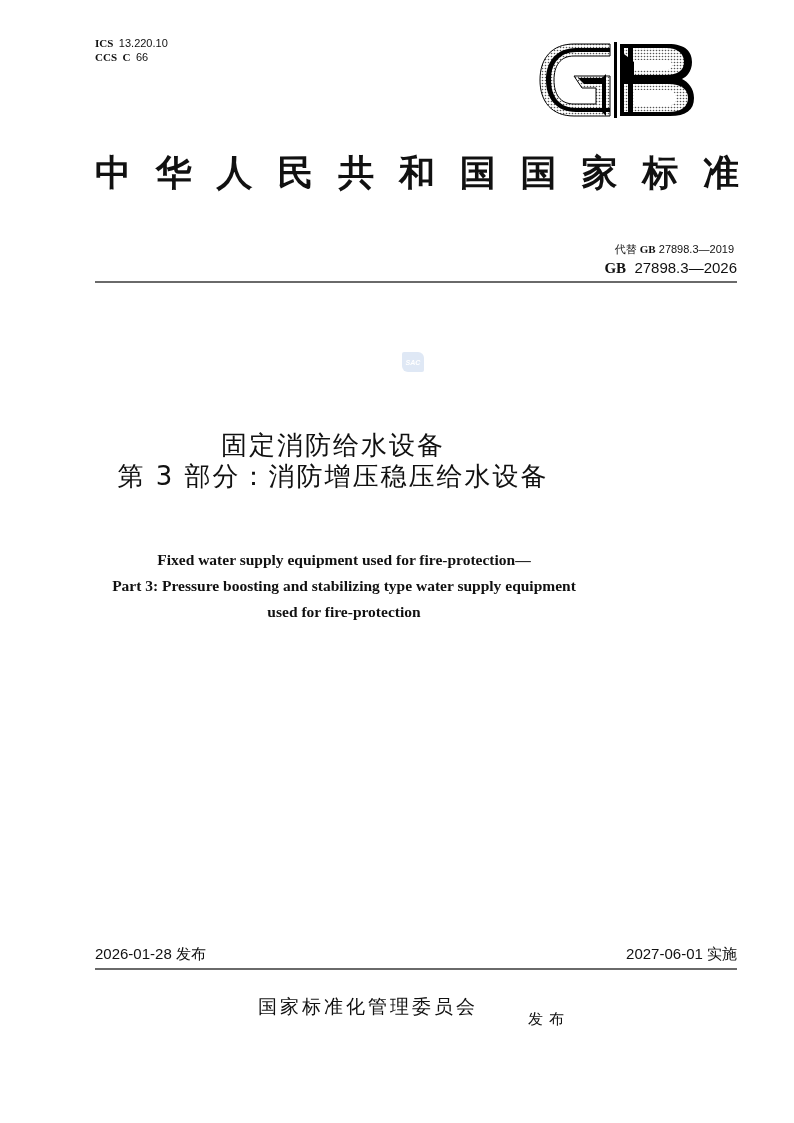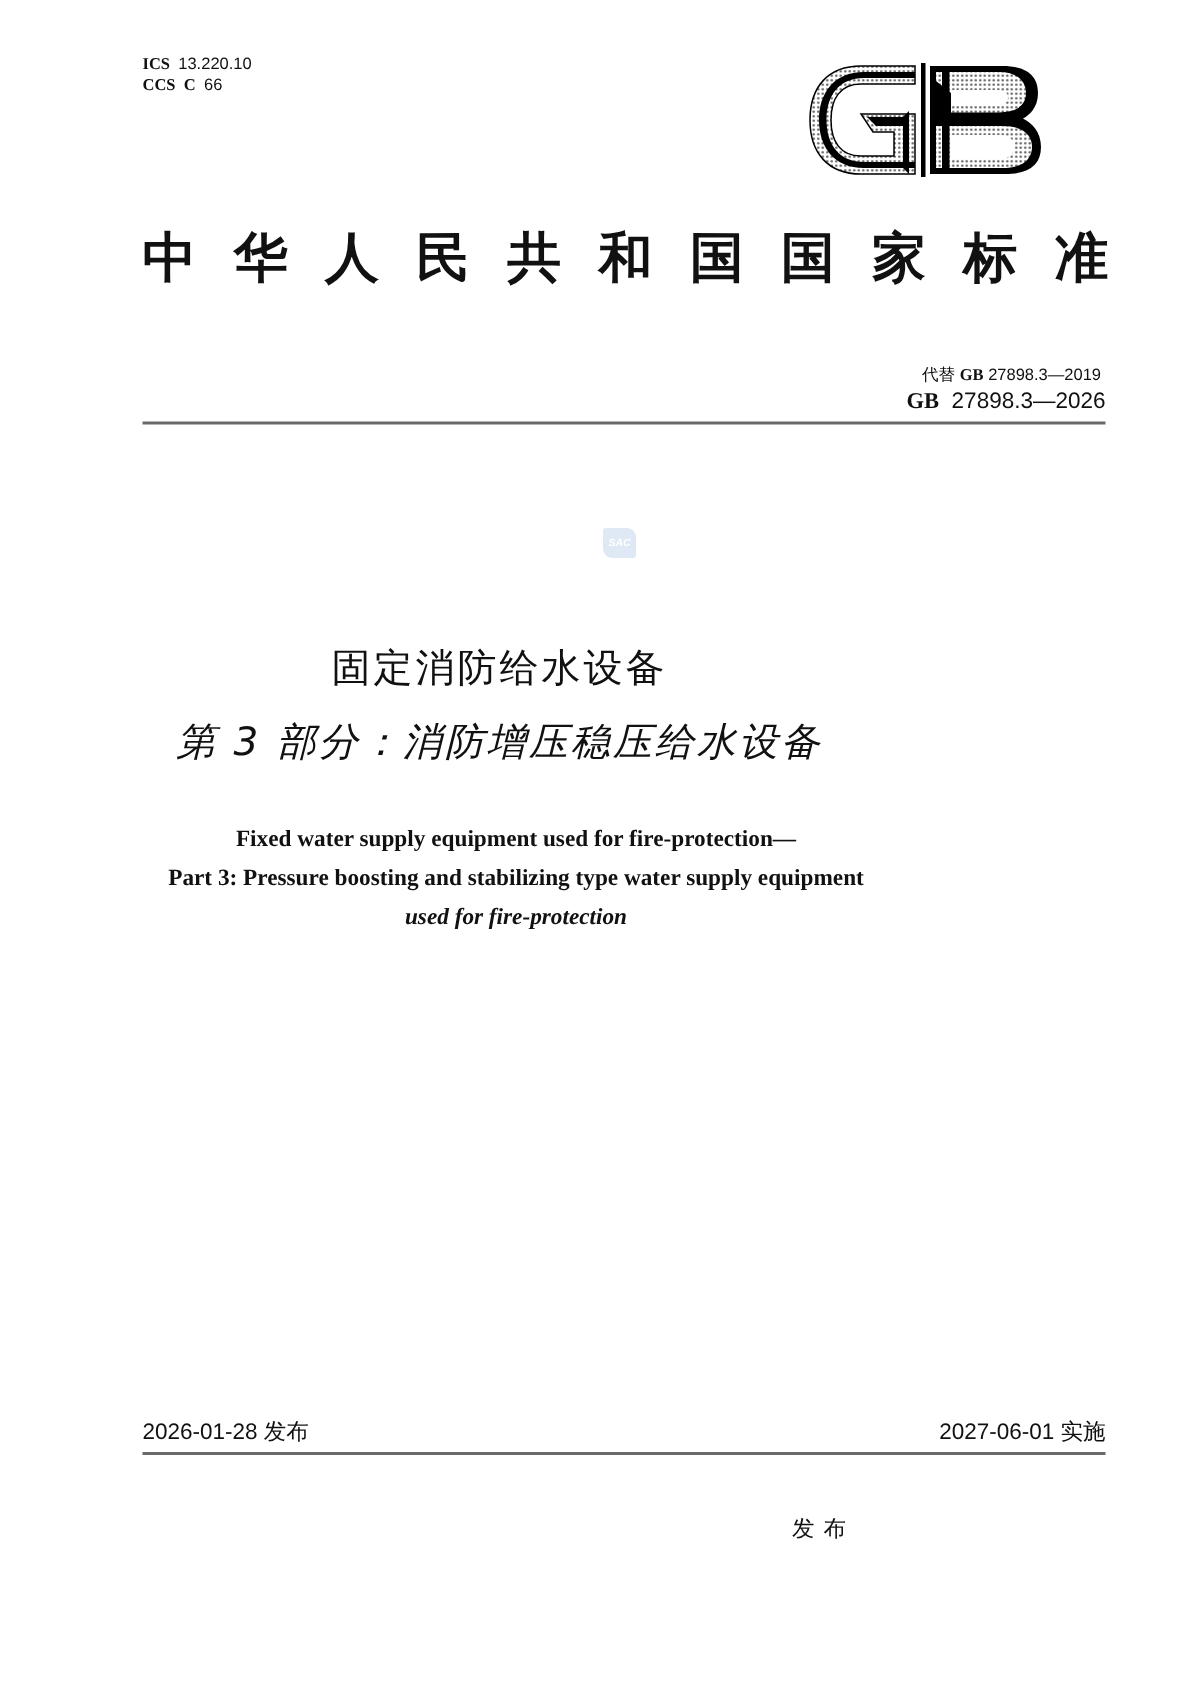--- a/index.html
+++ b/index.html
@@ -127,26 +127,27 @@
   <span>27898.3—2019</span>
 </div>
 
 <div class="abs rule" style="top:281px;"></div>
 
 <div class="abs sac-logo">
   <span>SAC</span>
 </div>
 
 <div class="abs zh-title" style="top:428px;">固定消防给水设备</div>
-<div class="abs zh-title" style="top:477px;font-style:italic;">第 3 部分：消防增压稳压给水设备</div>
+<div class="abs zh-title" style="top:459px;">第 3 部分：消防增压稳压给水设备</div>
 
 <div class="abs en-title" style="top:547px;">Fixed water supply equipment used for fire-protection—</div>
 <div class="abs en-title" style="top:573px;">Part 3: Pressure boosting and stabilizing type water supply equipment</div>
-<div class="abs en-title" style="top:599px;font-style:italic;">used for fire-protection</div>
+<div class="abs en-title" style="top:599px;">used for fire-protection</div>
 
 <div class="abs date" style="left:95px;">2026-01-28 发布</div>
 <div class="abs date" style="right:57px;">2027-06-01 实施</div>
 
 <div class="abs rule" style="top:968px;"></div>
 
 <div class="abs issuer">
+  <div>国家标准化管理委员会</div>
 </div>
 <div class="abs issue-word">发布</div>
 
 </body></html>

